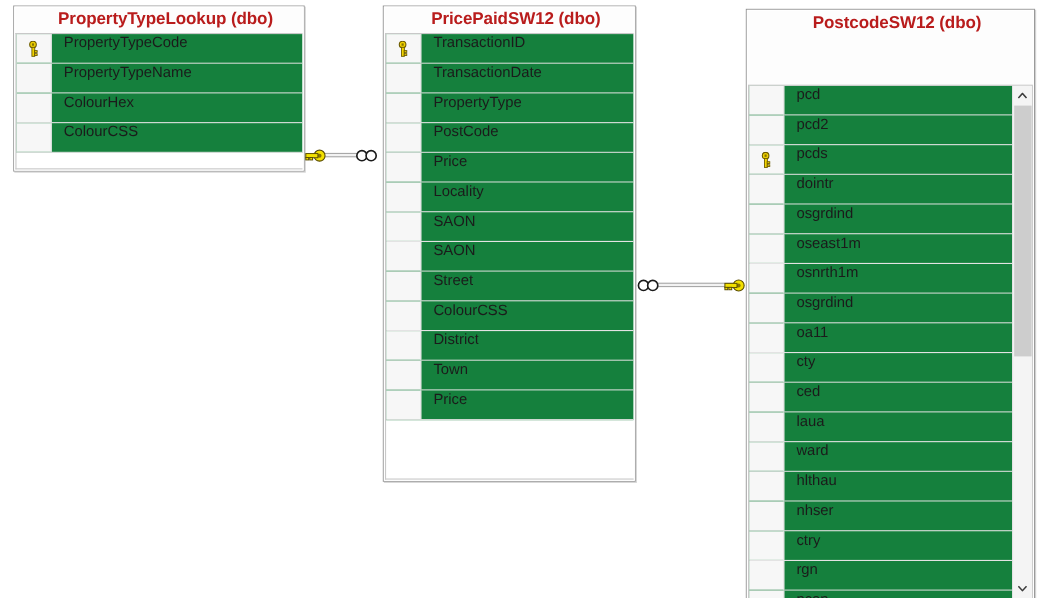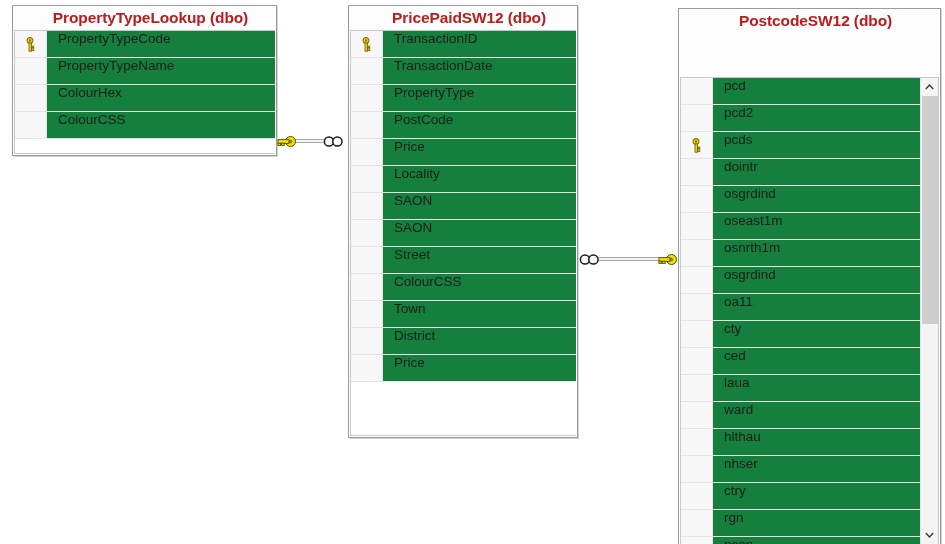--- a/index.html
+++ b/index.html
@@ -235,25 +235,25 @@
           <div class="field-row">
             <div class="key-cell"></div>
             <div class="field-name">Street</div>
           </div>
           <div class="field-row">
             <div class="key-cell"></div>
             <div class="field-name">ColourCSS</div>
           </div>
           <div class="field-row">
             <div class="key-cell"></div>
+            <div class="field-name">District</div>
+          </div>
+          <div class="field-row">
+            <div class="key-cell"></div>
             <div class="field-name">Town</div>
-          </div>
-          <div class="field-row">
-            <div class="key-cell"></div>
-            <div class="field-name">District</div>
           </div>
           <div class="field-row">
             <div class="key-cell"></div>
             <div class="field-name">Price</div>
           </div>
           <div class="field-row filler">
             <div class="key-cell"></div>
           </div>
         </div>
       </div>

